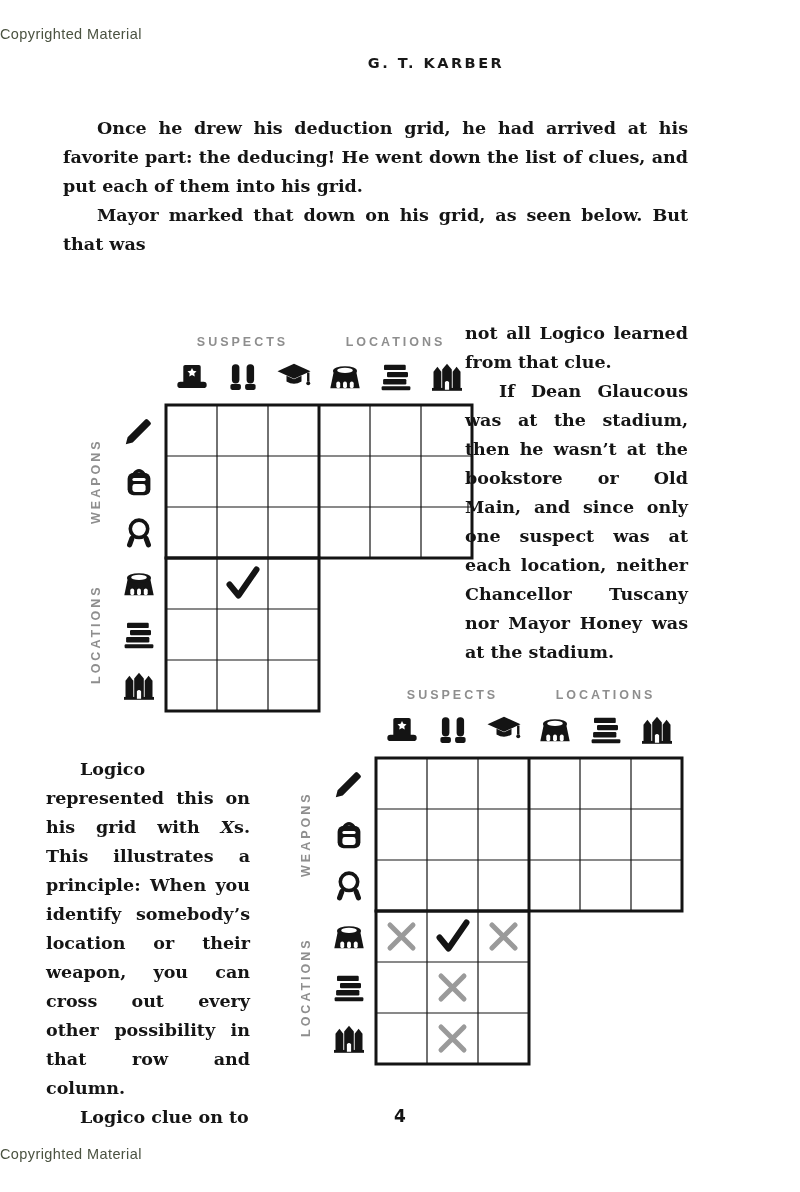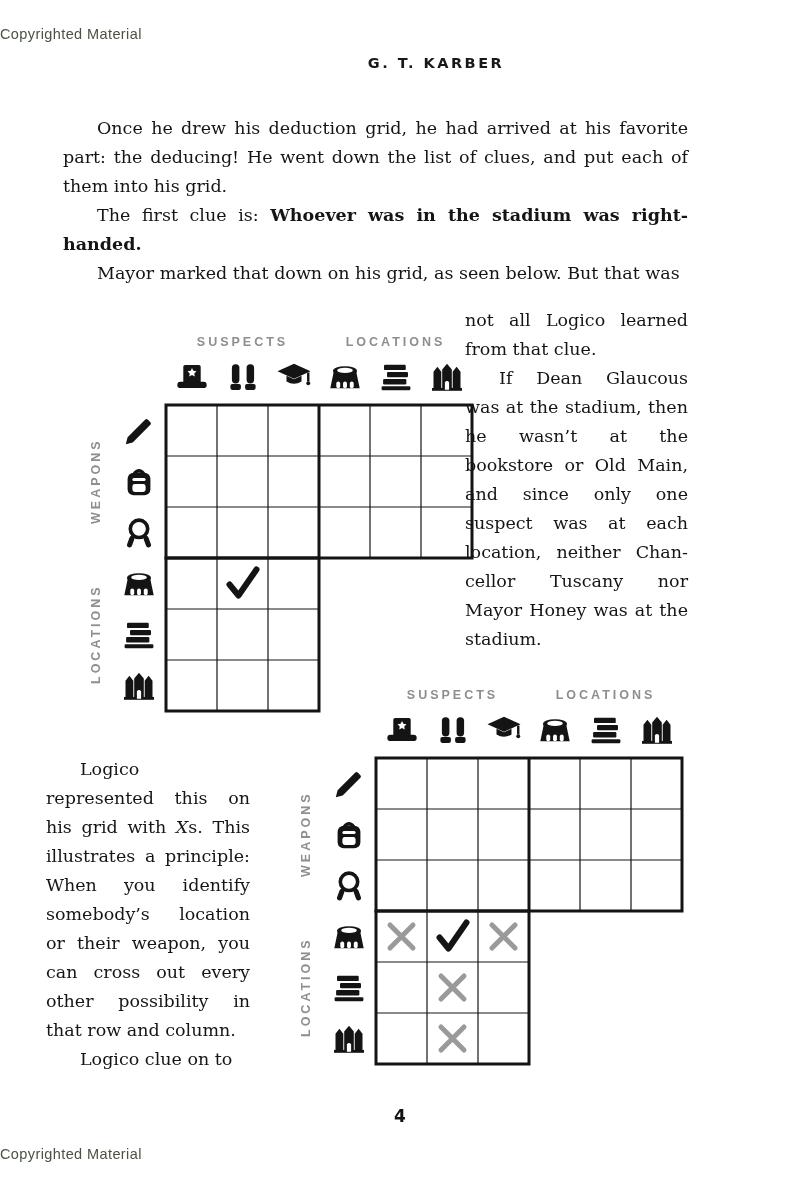--- a/index.html
+++ b/index.html
@@ -18,24 +18,24 @@
   .author {
     position:absolute; top:55px; left:0; width:100%; text-align:center;
     font-family:"DejaVu Sans", sans-serif; font-weight:bold;
     font-size:14.5px; letter-spacing:2.5px; color:#181818;margin-left:36px;
   }
   .body-text {
     position:absolute; font-size:17.5px; line-height:29px;
     text-align:justify; color:#151515;
     hyphens:manual; -webkit-hyphens:manual;
   }
-  .body-text p { text-indent:34px; }
+  .body-text p { text-indent:34px;font-weight:bold; }
   .body-text p.noindent { text-indent:0; }
   .main-block  { left:63px;  top:114px; width:625px; }
-  .right-col   { left:465px; top:306px; width:223px; }
+  .right-col   { left:465px; top:319px; width:223px; }
   .left-col    { left:46px;  top:755px; width:204px; }
   .page-number {
     position:absolute; top:1106px; left:0; width:100%; text-align:center;
     font-family:"DejaVu Sans", sans-serif; font-weight:bold; font-size:17px;
     color:#141414;
   }
   .dgrid { position:absolute; width:306px; height:306px;margin-left:16px; }
   .grid-col-label {
     position:absolute; top:-70px; height:16px; text-align:center;
     font-family:"Liberation Sans", sans-serif; font-weight:bold;
@@ -52,21 +52,20 @@
   .cell-mark { position:absolute; width:51px; height:51px; }
 </style>
 </head>
 <body>
 
 <div class="copyright top">Copyrighted Material</div>
 <div class="author">G. T. KARBER</div>
 
 <div class="body-text main-block">
   <p>Once he drew his deduction grid, he had arrived at his favorite part: the deducing! He went down the list of clues, and put each of them into his grid.</p>
-  <p><span>The first clue is: </span><b>Whoever was in the stadium was right-handed.</b></p>
   <p>Mayor marked that down on his grid, as seen below. But that was</p>
 </div>
 
 <div class="body-text right-col">
   <p class="noindent">not all Logico learned from that clue.</p>
   <p>If Dean Glaucous was at the stadium, then he wasn’t at the bookstore or Old Main, and since only one suspect was at each location, neither Chan­cellor Tuscany nor Mayor Honey was at the stadium.</p>
 </div>
 
 <div class="body-text left-col">
   <p><span>Logico represented this on his grid with </span><i>X</i><span>s. This illustrates a principle: When you identify somebody’s lo­cation or their weapon, you can cross out ev­ery other possibility in that row and column.</span></p>

